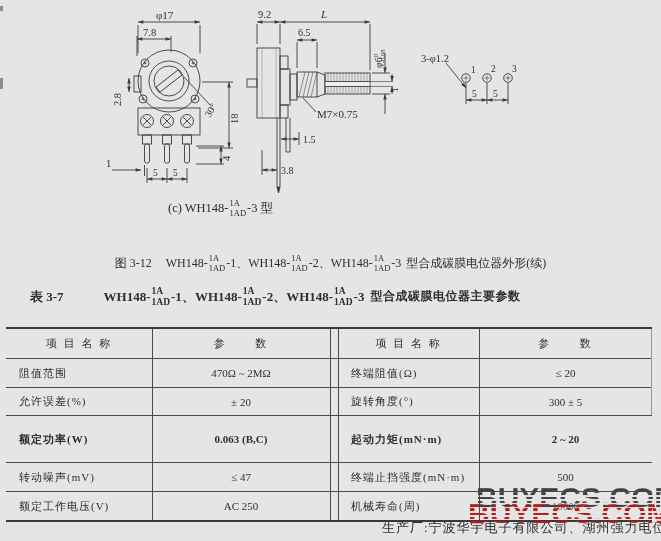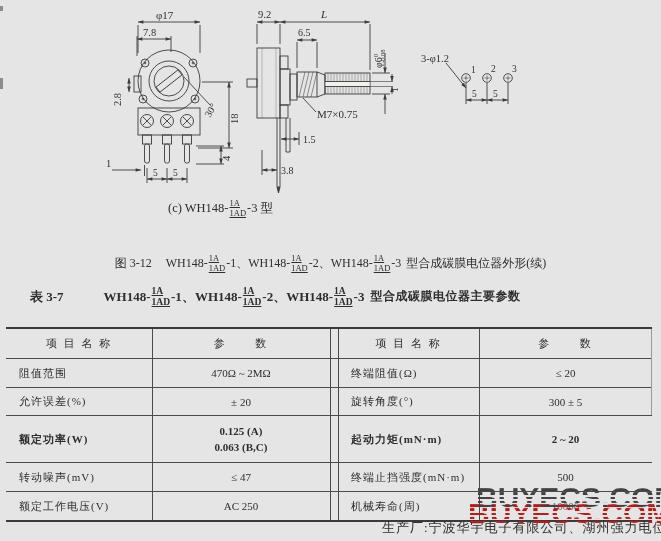--- a/index.html
+++ b/index.html
@@ -5,21 +5,21 @@
   html,body{margin:0;padding:0;}
   body{font-family:"Liberation Serif","DejaVu Serif",serif;}
   #page{position:relative;width:661px;height:541px;background:#e5e5e5;overflow:hidden;color:#2e2e2e;}
 
   
   #draw-svg{position:absolute;left:0;top:0;}
   .lb{stroke:none;fill:#303030;font-family:"Liberation Serif","DejaVu Serif",serif;}
 
   
   .cap-c{position:absolute;left:168px;top:199px;display:flex;align-items:center;font-size:12.5px;white-space:nowrap;}
-  .stack{display:inline-flex;flex-direction:column;line-height:1.12;text-align:left;margin:0 1px;text-decoration:underline;}
+  .stack{display:inline-flex;flex-direction:column;line-height:1.12;text-align:left;margin:0 1px;}
   .cap-c .stack{font-size:8.5px;}
 
   
   .figcap{position:absolute;left:0;top:254px;width:661px;display:flex;justify-content:center;align-items:center;font-size:12px;white-space:nowrap;}
   .figcap .stack{font-size:8.5px;}
   .figcap .lbl{margin-right:14px;}
   .figcap .tail{margin-left:5px;}
 
   
   .ttitle{position:absolute;left:12px;top:286px;width:661px;display:flex;align-items:center;font-weight:700;font-size:13px;white-space:nowrap;padding-left:18px;box-sizing:border-box;}
@@ -341,21 +341,20 @@
     <div class="trow" style="height:27px;">
       <div class="cell-item">允许误差(%)</div>
       <div class="cell-param">± 20</div>
       <div></div>
       <div class="cell-item">旋转角度(°)</div>
       <div class="cell-param">300 ± 5</div>
     </div>
     <div class="trow" style="height:46px;font-weight:bold;">
       <div class="cell-item">额定功率(W)</div>
       <div class="two-line">
-        <span>0.125 (A)</span>
         <span>0.063 (B,C)</span>
       </div>
       <div></div>
       <div class="cell-item">起动力矩(mN·m)</div>
       <div class="cell-param">2 ~ 20</div>
     </div>
     <div class="trow" style="height:28px;">
       <div class="cell-item">转动噪声(mV)</div>
       <div class="cell-param">≤ 47</div>
       <div></div>

